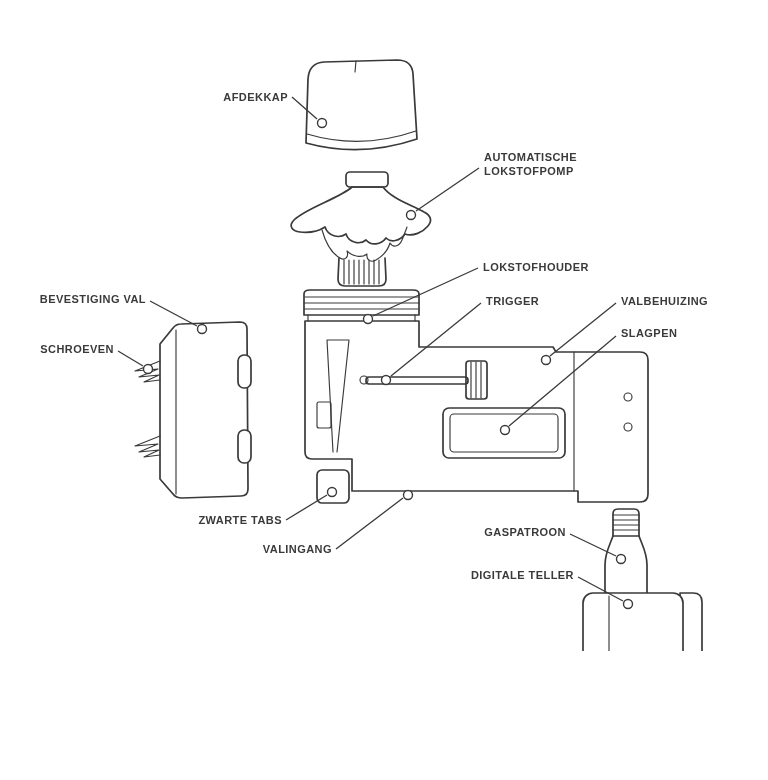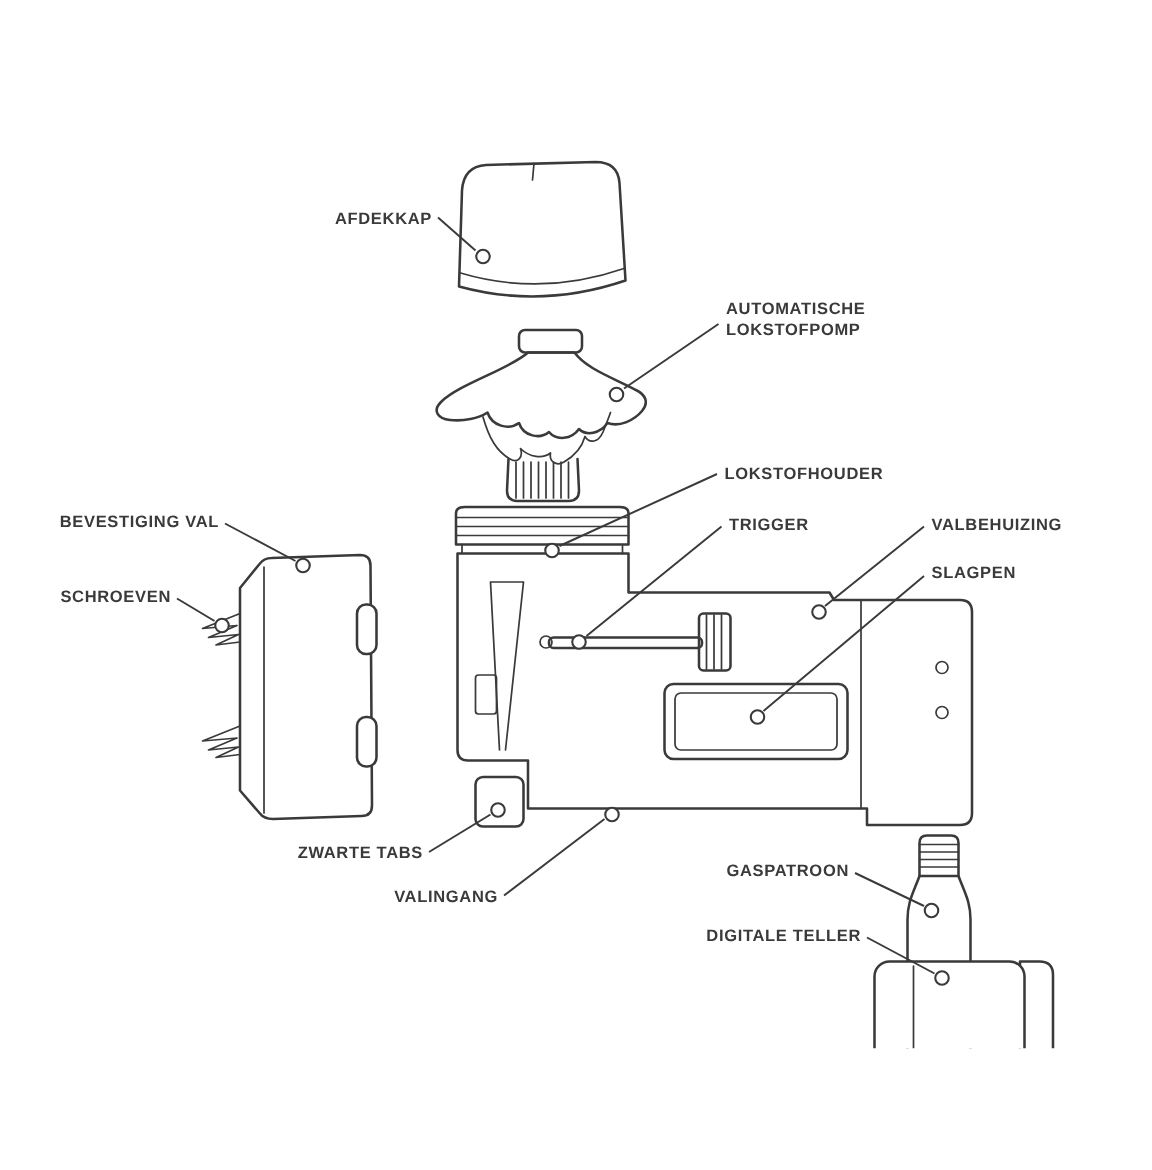--- a/index.html
+++ b/index.html
@@ -2,21 +2,20 @@
 <html style="--line: #3a3a3a; --label: #3a3a3a; --bg: #ffffff;"><head>
 <meta charset="utf-8">
 <style>
   html,body{margin:0;padding:0;background:#ffffff;}
   .canvas{
     position:relative;
     width:768px;height:651px;
     background:var(--bg,#ffffff);
     font-family:"Liberation Sans", sans-serif;
     overflow:hidden;
-    margin-top:48px;
   }
   svg{display:block;}
   .part{
     fill:none;
     stroke:var(--line,#3a3a3a);
     stroke-width:1.7;
     stroke-linecap:round;
     stroke-linejoin:round;
   }
   .part-filled{

